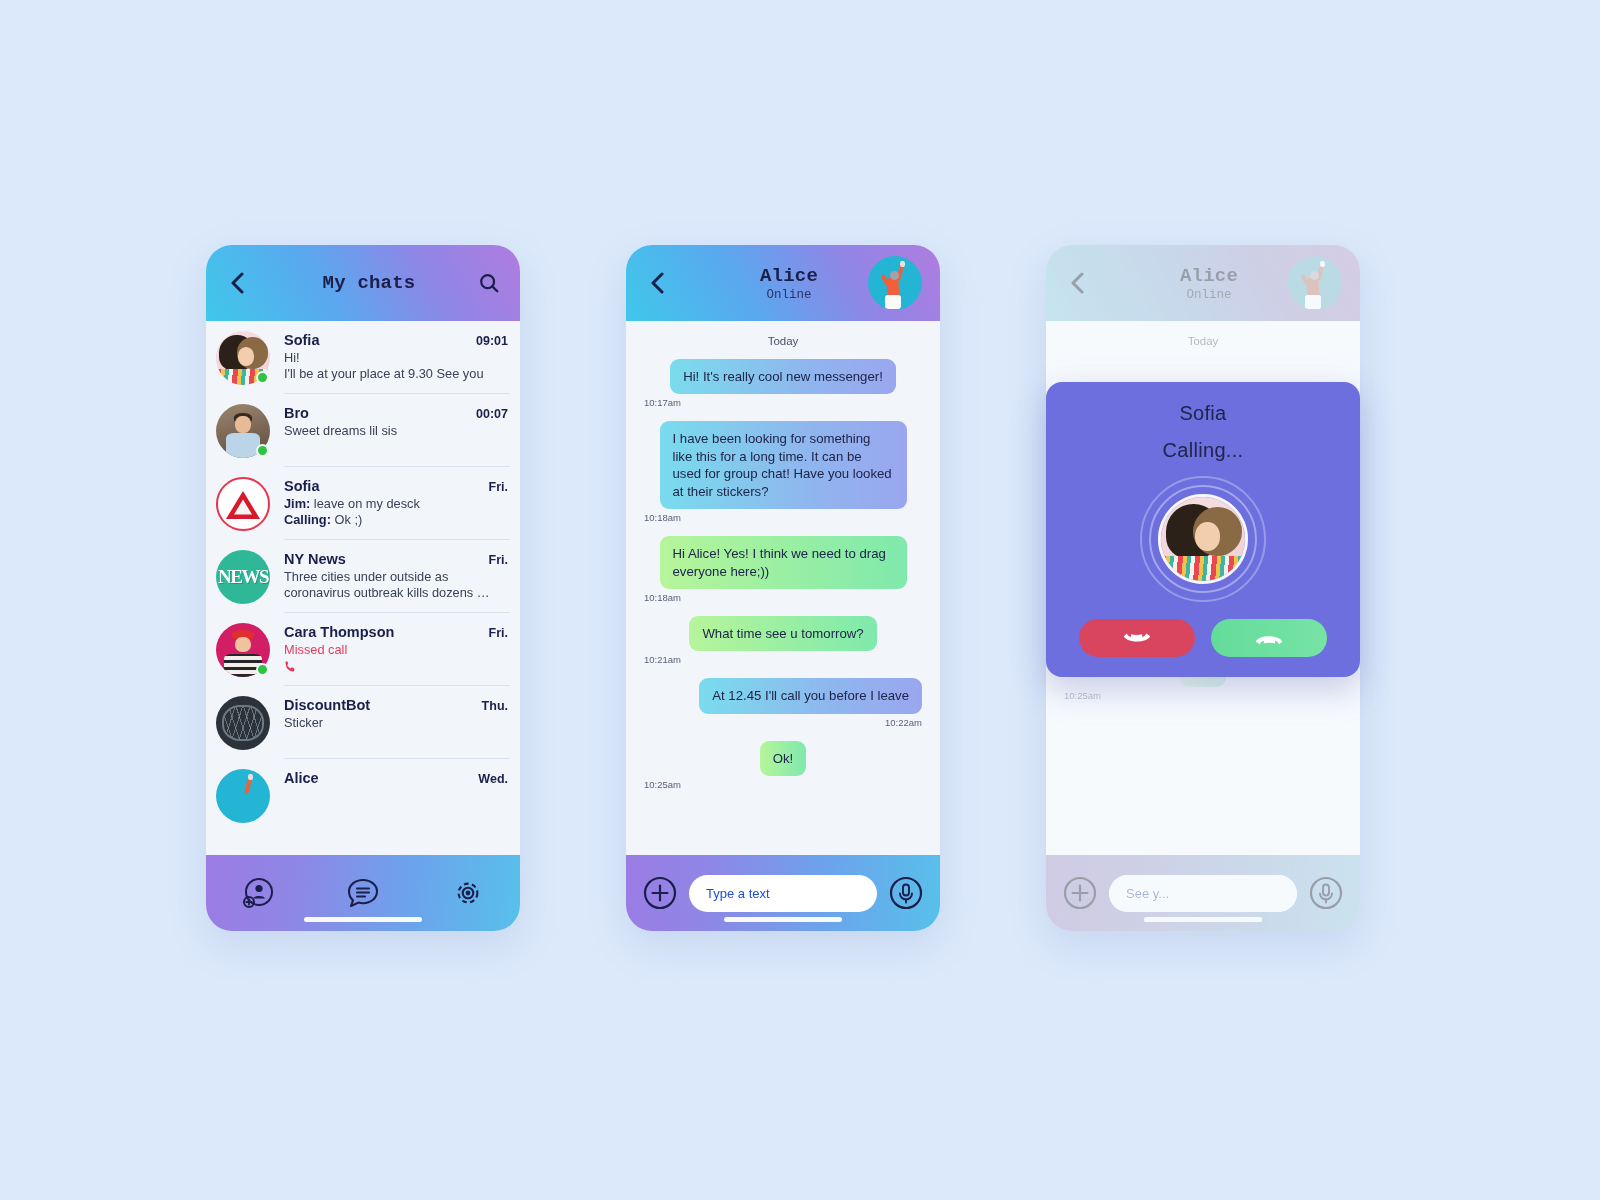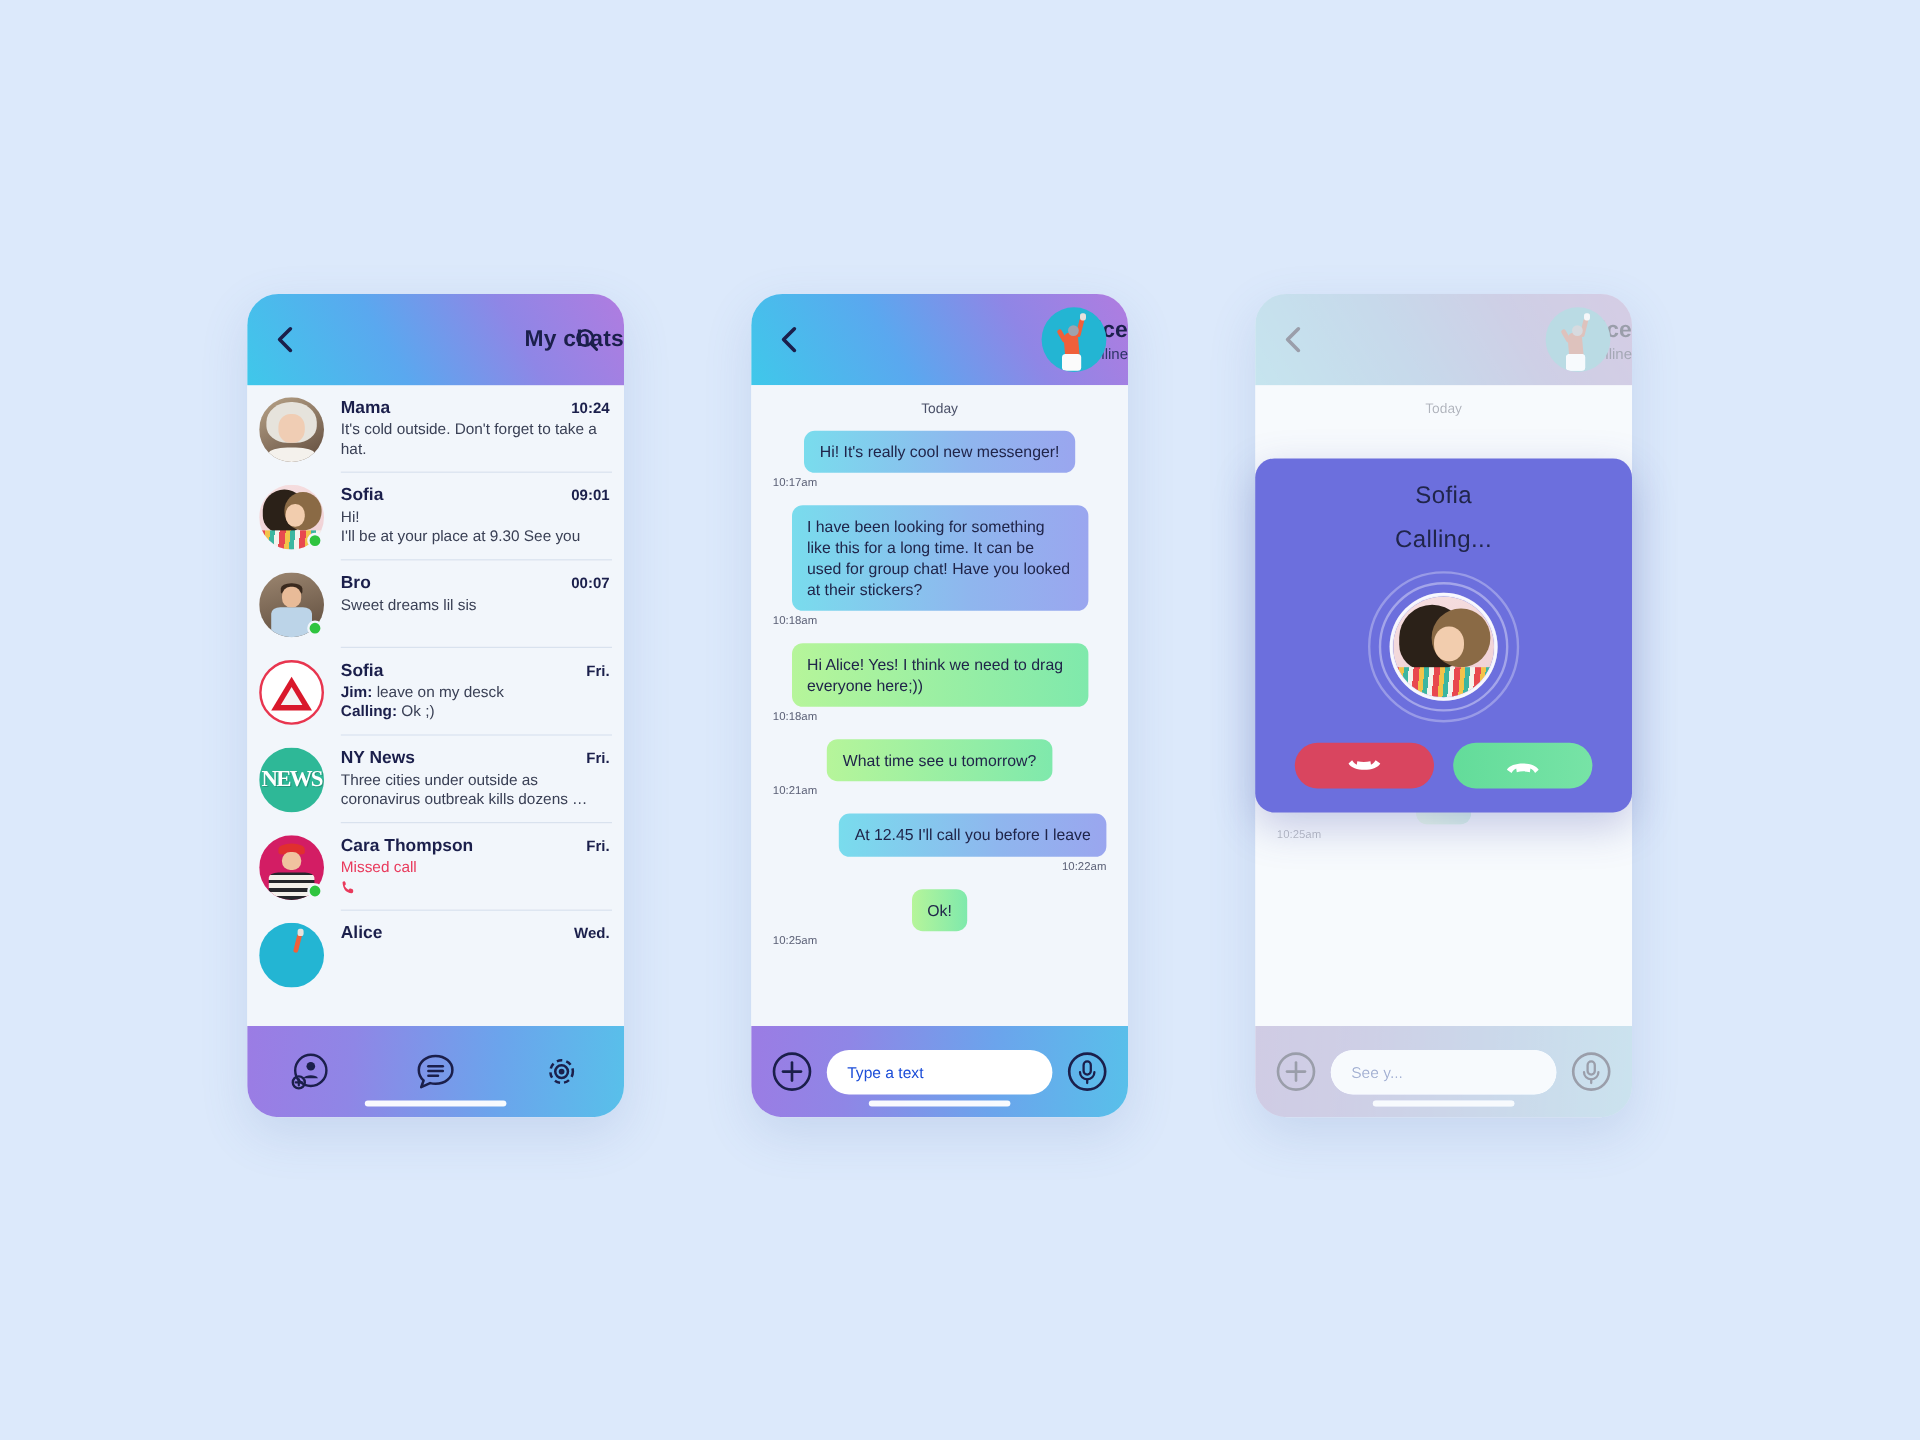--- a/index.html
+++ b/index.html
@@ -35,22 +35,23 @@
     position: relative;
   }
   .hdr-back {
     width: 26px; height: 26px;
     display: flex; align-items: center; justify-content: center;
     cursor: pointer;
   }
   .hdr-back svg { width: 15px; height: 22px; }
   .hdr-title-wrap {
     position: absolute; left: 12px; right: 0;
-    display: flex; flex-direction: column; align-items: flex-end;
+    display: flex; flex-direction: column; align-items: center;
     pointer-events: none;
+    font-family: Liberation Mono, monospace;
   }
   .hdr-title {
     font-size: 19px; font-weight: bold; color: #1b1f4b;
     letter-spacing: .2px;
   }
   .hdr-sub { font-size: 12.5px; color: #2d3566; margin-top: 1px; }
   .hdr-search {
     margin-left: auto; width: 26px; height: 26px;
     display: flex; align-items: center; justify-content: center; cursor: pointer;
   }
@@ -330,38 +331,20 @@
             <circle cx="10.5" cy="10.5" r="7" fill="none" stroke="#1b1f4b" stroke-width="2.4"></circle>
             <line x1="15.6" y1="15.6" x2="21" y2="21" stroke="#1b1f4b" stroke-width="2.6" stroke-linecap="round"></line>
           </svg>
       </div>
     </div>
 
     <div class="list" id="chat-list">
         <div class="row">
           <div class="av">
             <div class="pic">
-              <div class="ph-mama">
-                <div class="hair"></div>
-                <div class="face"></div>
-                <div class="top"></div>
-              </div>
-            </div>
-          </div>
-          <div class="rowmain">
-            <div class="rowtop">
-              <div class="name">Mama</div>
-              <div class="time">10:24</div>
-            </div>
-            <div class="prev">It's cold outside. Don't forget to take a hat.</div>
-          </div>
-        </div>
-        <div class="row">
-          <div class="av">
-            <div class="pic">
               <div class="ph-sofia">
                 <div class="hair"></div>
                 <div class="hair2"></div>
                 <div class="face"></div>
                 <div class="stripes"></div>
               </div>
             </div>
             <span class="dot"></span>
           </div>
           <div class="rowmain">
@@ -435,20 +418,36 @@
           </div>
           <div class="rowmain">
             <div class="rowtop">
               <div class="name">Cara Thompson</div>
               <div class="time">Fri.</div>
             </div>
             <div class="prev missed">Missed call</div>
             <svg class="callicon" viewBox="0 0 16 16" width="13" height="13">
               <path d="M3.2 1.6c.7 0 1.3.5 1.5 1.2l.4 1.5c.1.5 0 1-.4 1.3l-.8.7c.9 1.8 2.3 3.2 4.1 4.1l.7-.8c.3-.4.8-.5 1.3-.4l1.5.4c.7.2 1.2.8 1.2 1.5v1.4c0 .9-.8 1.6-1.7 1.5C5.6 13.5 2.5 10.4 1.8 3.3 1.7 2.4 2.4 1.6 3.3 1.6z" fill="#e93a5c"></path>
             </svg>
+          </div>
+        </div>
+        <div class="row">
+          <div class="av">
+            <div class="pic">
+              <div class="ph-bot">
+                <div class="mesh"></div>
+              </div>
+            </div>
+          </div>
+          <div class="rowmain">
+            <div class="rowtop">
+              <div class="name">DiscountBot</div>
+              <div class="time">Thu.</div>
+            </div>
+            <div class="prev">Sticker</div>
           </div>
         </div>
         <div class="row">
           <div class="av">
             <div class="pic">
               <div class="ph-alice av-alice" style="position:absolute;inset:0">
                 <div class="arm1"></div>
                 <div class="hand"></div>
               </div>
             </div>

